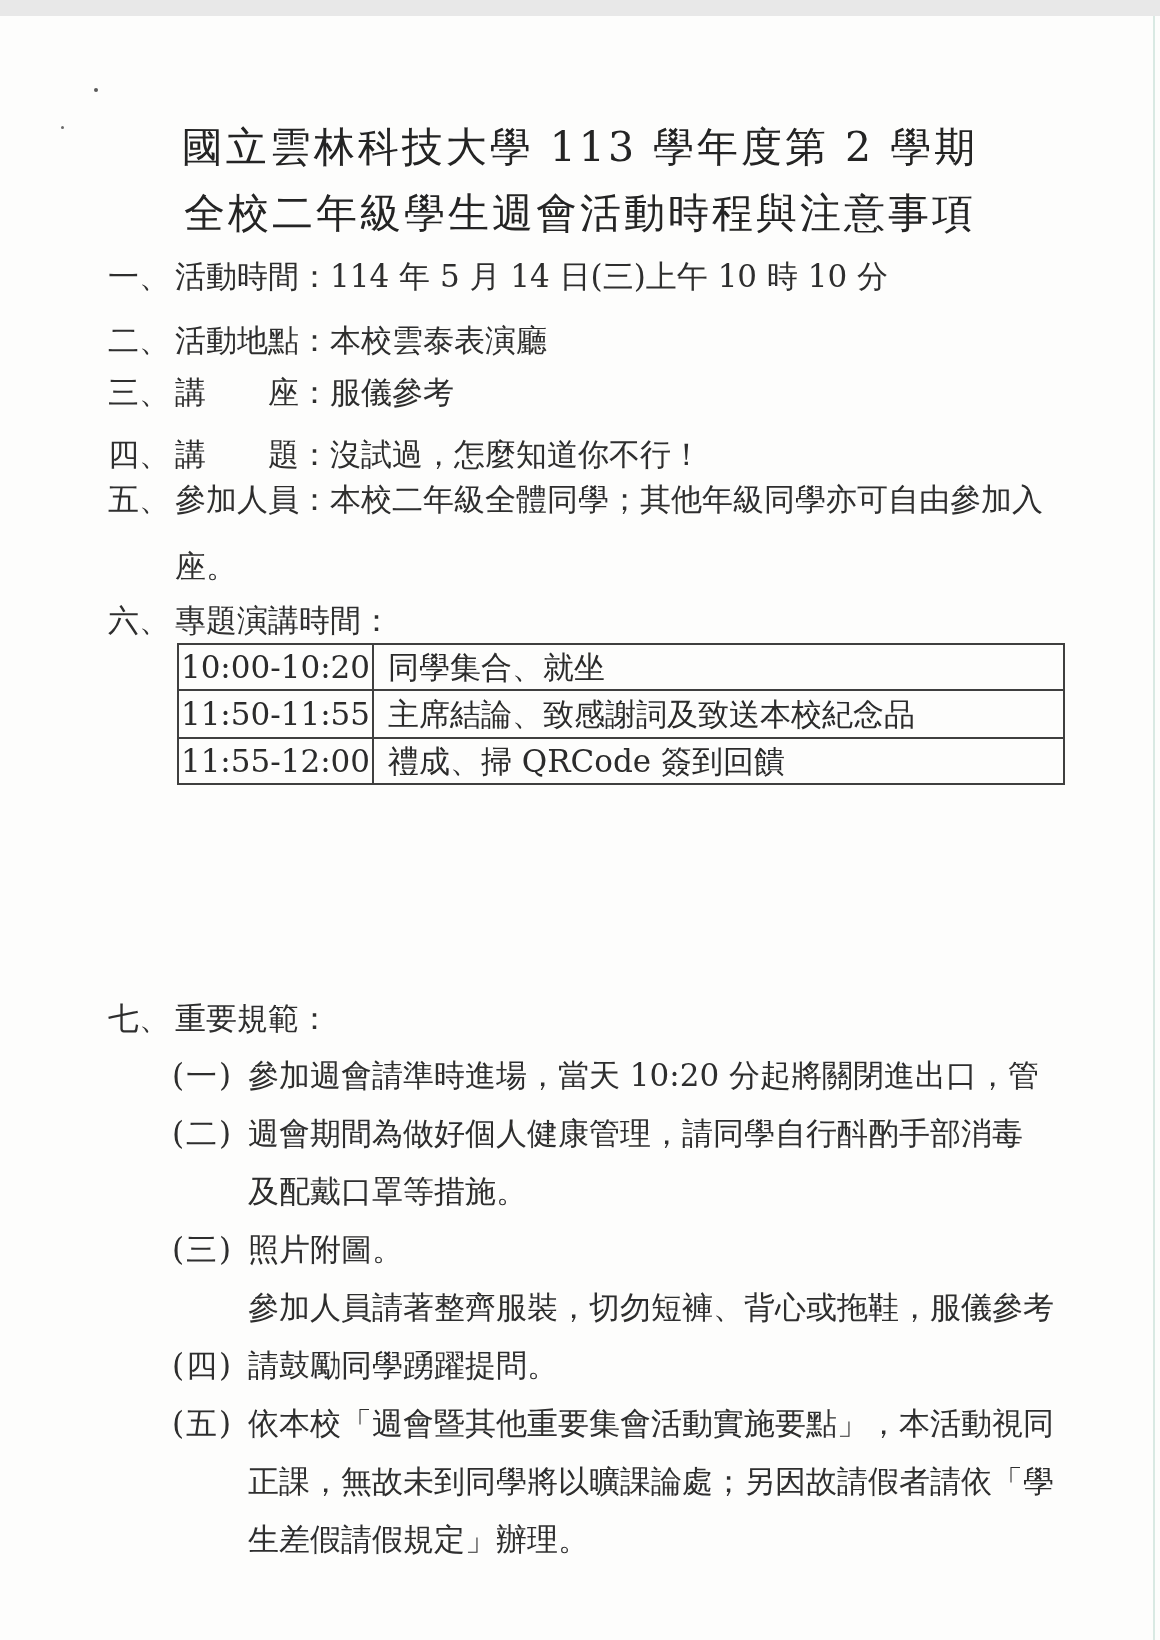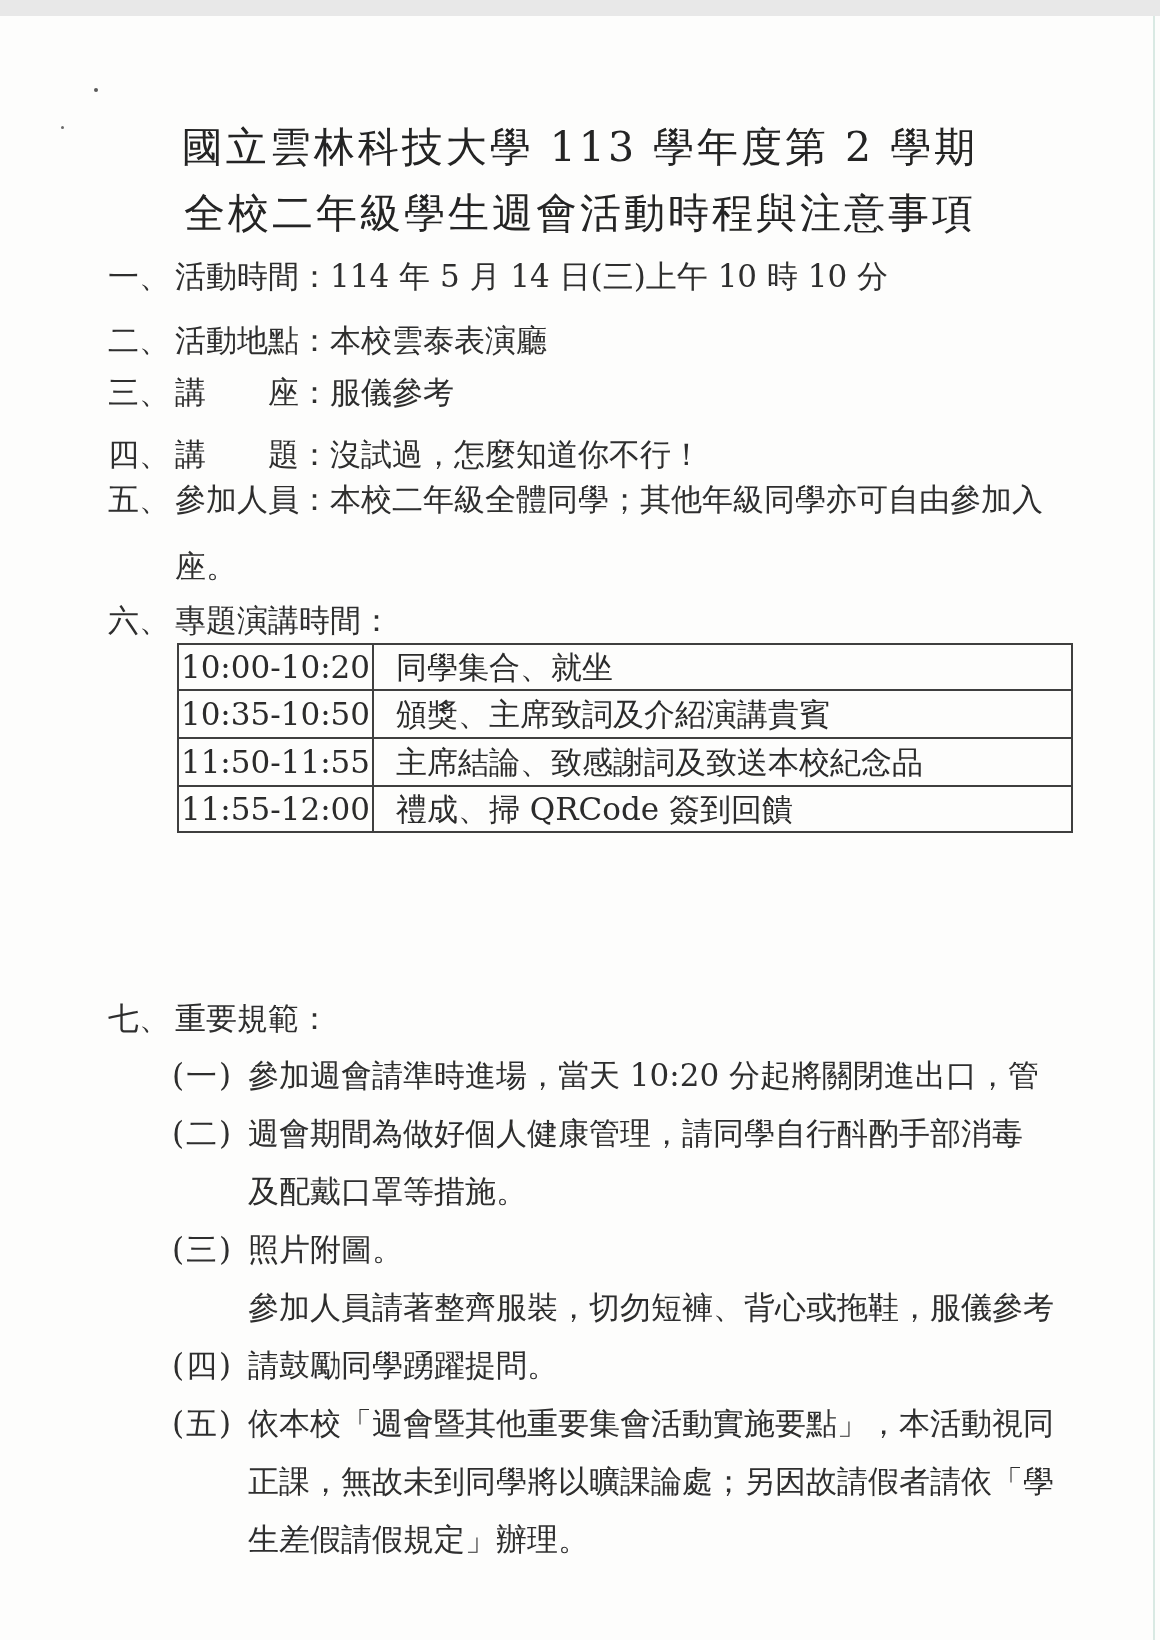--- a/index.html
+++ b/index.html
@@ -32,21 +32,21 @@
   .mi1{top:240px;} .mi2{top:304px;} .mi3{top:356px;} .mi4{top:418px;}
   .mi5{top:464px;} .mi5 .mline{line-height:67px;} .mi5{line-height:67px;}
   .mi5{top:450px;}
   .mi6{top:584px;} .mi7{top:982px;}
 
   
   .sched{position:absolute;left:177px;top:627px;border-collapse:collapse;
          font-size:31px;color:#2b2b2b;}
   .sched td{border:2px solid #3f3f3f;vertical-align:middle;padding:0;}
   .sched td.time{width:193px;text-align:center;white-space:nowrap;}
-  .sched td.desc{width:675px;padding-left:22px;}
+  .sched td.desc{width:675px;padding-left:14px;}
   .sched tr.r1 td{height:44px;} .sched tr.r2 td{height:95px;}
   .sched tr.r3 td{height:46px;} .sched tr.r4 td{height:46px;}
   .sched tr.r5 td{height:46px;} .sched tr.r6 td{height:44px;}
   .sched .dline{line-height:44px;white-space:nowrap;}
 
   
   .rules{position:absolute;left:172px;top:1030px;width:885px;font-size:31px;color:#2e2e2e;}
   .rule{position:relative;padding-left:76px;}
   .rule .rnum{position:absolute;left:0;top:0;line-height:58px;letter-spacing:2px;}
   .rule .rline{line-height:58px;white-space:nowrap;}
@@ -88,27 +88,20 @@
   <div class="mitem mi6">
     <span class="mnum">六、</span><span class="mcontent"><span class="mline">專題演講時間：</span></span>
   </div>
 
   <table class="sched">
     <tbody>
       <tr class="r1">
         <td class="time">10:00-10:20</td>
         <td class="desc">
             <div class="dline">同學集合、就坐</div>
-            <div class="dline"></div>
-          </td>
-      </tr>
-      <tr class="r3">
-        <td class="time">10:35-10:50</td>
-        <td class="desc">
-            <div class="dline">頒獎、主席致詞及介紹演講貴賓</div>
             <div class="dline"></div>
           </td>
       </tr>
       <tr class="r5">
         <td class="time">11:50-11:55</td>
         <td class="desc">
             <div class="dline">主席結論、致感謝詞及致送本校紀念品</div>
             <div class="dline"></div>
           </td>
       </tr>

